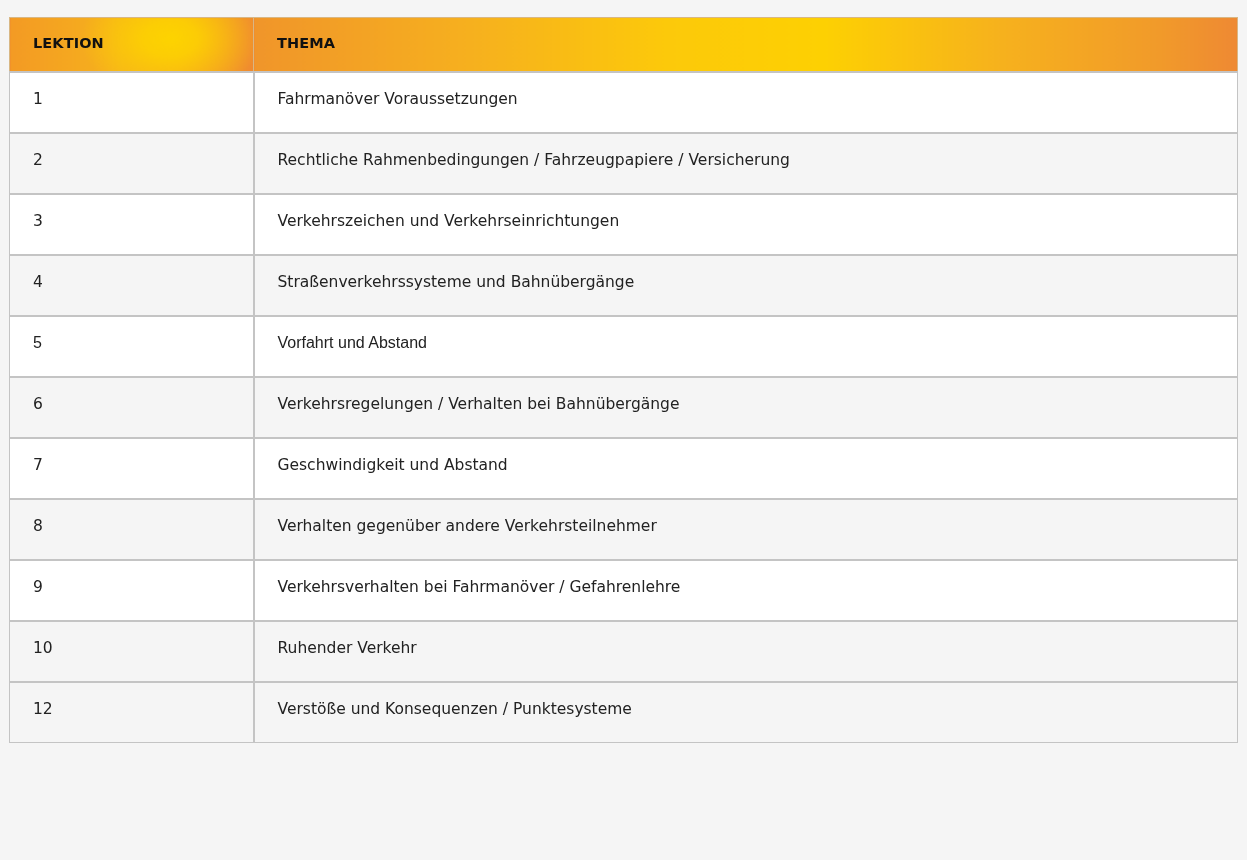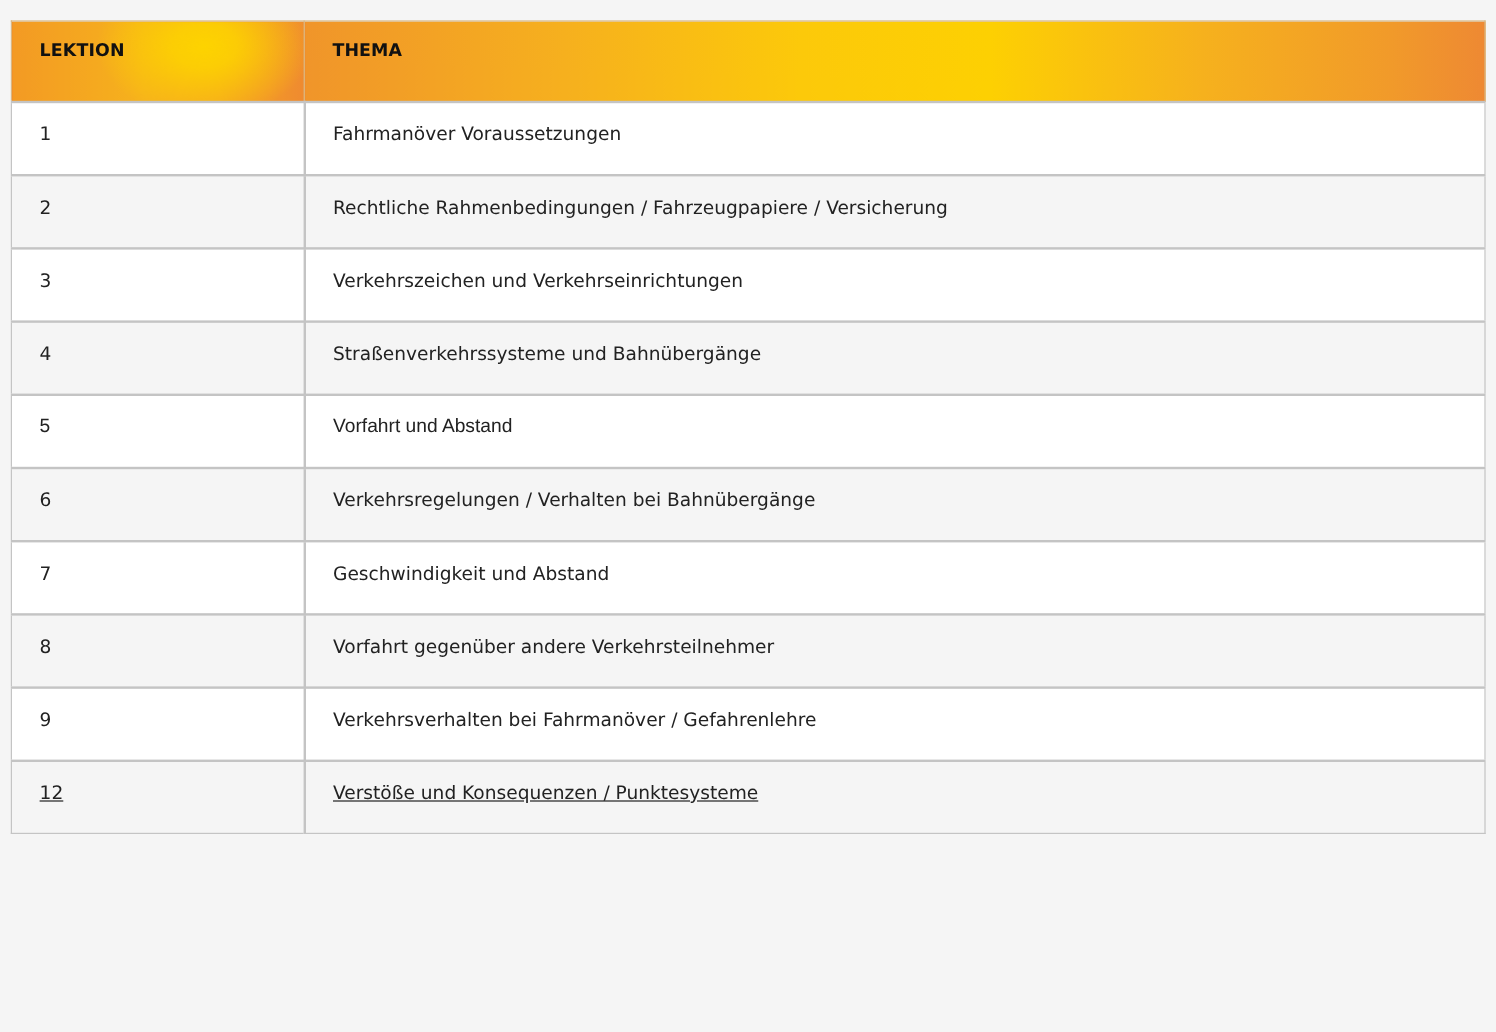--- a/index.html
+++ b/index.html
@@ -20,21 +20,21 @@
       border-collapse: collapse;
       width: 1228px;
       table-layout: fixed;
       font-family: "DejaVu Sans", sans-serif;
       color: #222;
     }
     table.lessons col.c1 { width: 244px; }
     table.lessons col.c2 { width: 984px; }
     table.lessons th {
       height: 49px;
-      padding: 0 0 17px 23px;
+      padding: 0 0 4px 23px;
       text-align: left;
       font-size: 14.5px;
       font-weight: bold;
       color: #111;
       letter-spacing: 0.1px;
       border: 1px solid #d8b784;
       border-bottom: 1px solid #c9b48a;
     }
     th.h-lektion {
       background:
@@ -54,21 +54,21 @@
     }
     table.lessons td .cell {
       padding: 16px 0 0 23px;
     }
     table.lessons td.num .cell { padding-left: 23px; }
     tr.odd td { background: #ffffff; }
     tr.even td { background: #f5f5f5; }
     tr.tall td { height: 108px; }
     tr.tall td .cell .line2 { margin-top: 31px; display: block; }
     tr.alt-font td { font-family: "Liberation Sans", sans-serif; font-size: 16px; }
-    table.lessons tr:last-child td { border-bottom-width: 1px; text-decoration: underline; }
+    table.lessons tr:last-child td { border-bottom-width: 1px; }
     table.lessons td:first-child, table.lessons th:first-child { border-left-width: 1px; }
     table.lessons td:last-child, table.lessons th:last-child { border-right-width: 1px; }
   </style>
 </head>
 <body>
 
 <div class="wrap">
   <table class="lessons">
     <colgroup>
       <col class="c1">
@@ -135,29 +135,37 @@
           </td>
         <td>
             <div class="cell">Geschwindigkeit und Abstand</div>
           </td>
       </tr>
       <tr class="even">
         <td class="num">
             <div class="cell">8</div>
           </td>
         <td>
-            <div class="cell">Vorfahrt gegenüber andere Verkehrsteilnehmer</div>
+            <div class="cell">Verhalten gegenüber andere Verkehrsteilnehmer</div>
           </td>
       </tr>
       <tr class="odd">
         <td class="num">
             <div class="cell">9</div>
           </td>
         <td>
             <div class="cell">Verkehrsverhalten bei Fahrmanöver / Gefahrenlehre</div>
+          </td>
+      </tr>
+      <tr class="even">
+        <td class="num">
+            <div class="cell">10</div>
+          </td>
+        <td>
+            <div class="cell">Ruhender Verkehr</div>
           </td>
       </tr>
       <tr class="even">
         <td class="num">
             <div class="cell">12</div>
           </td>
         <td>
             <div class="cell">Verstöße und Konsequenzen / Punktesysteme</div>
           </td>
       </tr>

